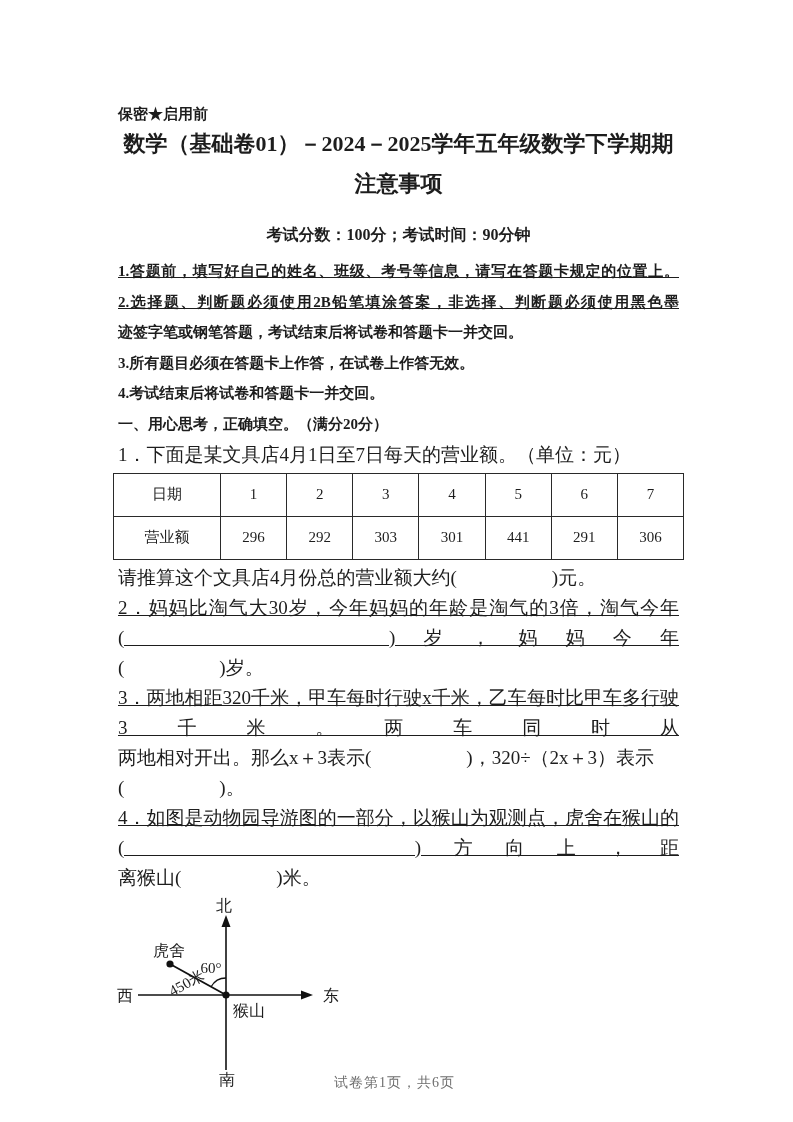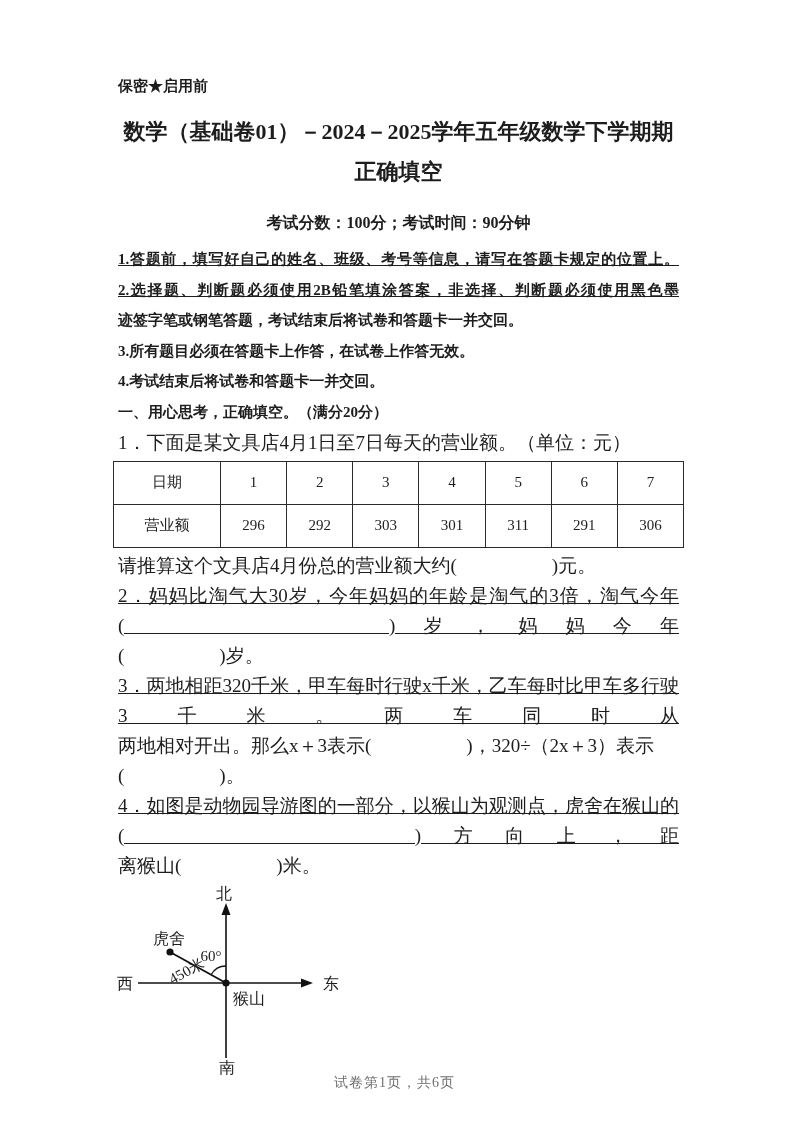--- a/index.html
+++ b/index.html
@@ -4,23 +4,23 @@
 <style>
   * { margin: 0; padding: 0; box-sizing: border-box; }
   html, body { width: 793px; height: 1122px; }
   body {
     background: #ffffff;
     color: #1d1d1d;
     font-family: "Liberation Serif", "DejaVu Serif", serif;
     position: relative;
     overflow: hidden;
   }
-  .page { padding: 76px 114px 0 118px; }
+  .page { padding: 104px 114px 0 118px; }
   .confidential { font-size: 15px; line-height: 20px; font-weight: bold; }
-  .title { margin-top: 16px; font-size: 22px; font-weight: bold; line-height: 40px; text-align: center; }
+  .title { font-size: 22px; font-weight: bold; line-height: 40px; text-align: center; }
   .title .tline { display: block; }
   .exam-info { margin-top: 19px; font-size: 16px; line-height: 24px; font-weight: bold; text-align: center; }
   .notes { margin-top: 9px; font-size: 15px; line-height: 30.5px; font-weight: bold; }
   .jfull { text-align: justify; text-align-last: justify; text-decoration: underline; }
   .section-heading { font-size: 15px; line-height: 31px; font-weight: bold; }
   .qline { font-size: 19px; line-height: 30px; }
   .biz-table {
     border-collapse: collapse;
     width: calc(100% + 10px);
     margin: 3px 0 3px -5px;
@@ -47,21 +47,21 @@
 </style>
 </head>
 <body>
 
 <div class="page">
 
   <div class="confidential">保密★启用前</div>
 
   <h1 class="title">
     <span class="tline">数学（基础卷01）－2024－2025学年五年级数学下学期期</span>
-    <span class="tline">正确填空</span>
+    <span class="tline">注意事项</span>
   </h1>
 
   <div class="exam-info">考试分数：100分；考试时间：90分钟</div>
 
   <div class="notes">
     <div class="jfull">1.答题前，填写好自己的姓名、班级、考号等信息，请写在答题卡规定的位置上。</div>
     <div class="jfull">2.选择题、判断题必须使用2B铅笔填涂答案，非选择、判断题必须使用黑色墨</div>
     <div>迹签字笔或钢笔答题，考试结束后将试卷和答题卡一并交回。</div>
     <div>3.所有题目必须在答题卡上作答，在试卷上作答无效。</div>
     <div>4.考试结束后将试卷和答题卡一并交回。</div>
@@ -82,21 +82,21 @@
       <td>5</td>
       <td>6</td>
       <td>7</td>
     </tr>
     <tr>
       <td class="rowlabel">营业额</td>
       <td>296</td>
       <td>292</td>
       <td>303</td>
       <td>301</td>
-      <td>311</td>
+      <td>441</td>
       <td>291</td>
       <td>306</td>
     </tr>
   </tbody>
     </table>
 
   <div class="qline">请推算这个文具店4月份总的营业额大约(　　　　　)元。</div>
   <div class="qline jfull">2．妈妈比淘气大30岁，今年妈妈的年龄是淘气的3倍，淘气今年(　　　　　)岁，妈妈今年</div>
   <div class="qline">(　　　　　)岁。</div>
   <div class="qline jfull">3．两地相距320千米，甲车每时行驶x千米，乙车每时比甲车多行驶3千米。两车同时从</div>

